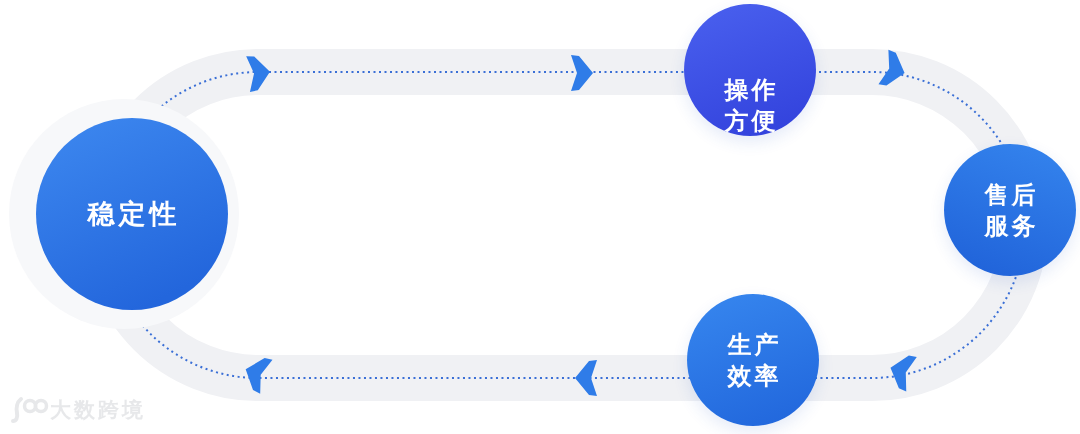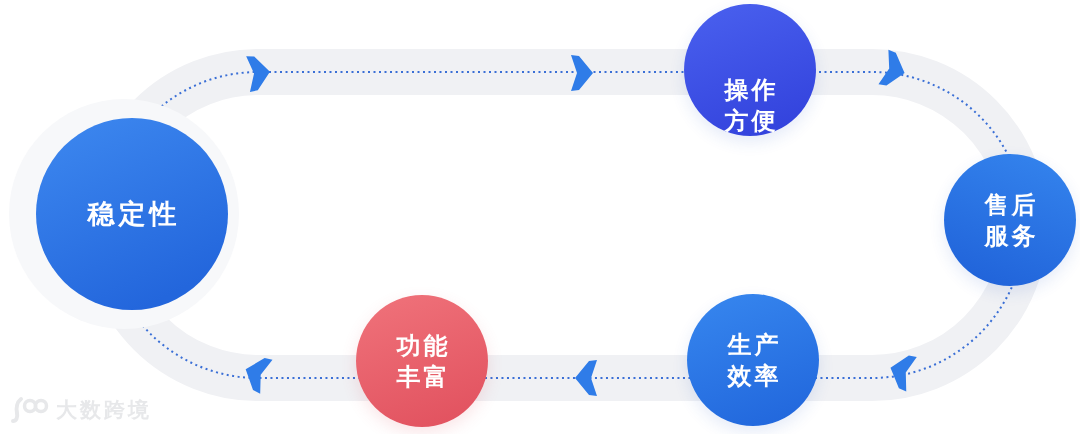--- a/index.html
+++ b/index.html
@@ -38,30 +38,29 @@
   }
   .node-stability {
     left: 36px; top: 118px;
     width: 192px; height: 192px;
     background: linear-gradient(155deg, #3e89f0 0%, #2366dc 85%);
   }
   .node-stability span { font-size: 27px; letter-spacing: 4px; margin-right: -4px; }
   .node-small { width: 132px; height: 132px; box-shadow: 0 6px 16px rgba(40, 90, 200, 0.12); }
   .node-output    { left: 354px; top: 3px;   background: linear-gradient(160deg, #3787ef 0%, #2268dd 90%); }
   .node-operation { left: 684px; top: 4px;   background: linear-gradient(160deg, #4a61ef 0%, #3343dd 90%); justify-content: flex-end; }
-  .node-aftersale { left: 944px; top: 154px; background: linear-gradient(200deg, #3585ee 0%, #2164da 90%); text-align: right; }
+  .node-aftersale { left: 944px; top: 144px; background: linear-gradient(200deg, #3585ee 0%, #2164da 90%); text-align: right; }
   .node-efficiency{ left: 687px; top: 294px; background: linear-gradient(160deg, #3787ef 0%, #2268dd 90%); }
   .node-features  { left: 356px; top: 295px; background: linear-gradient(160deg, #f0737b 0%, #e25360 90%);
                     box-shadow: 0 6px 16px rgba(220, 80, 95, 0.15); }
   .watermark {
     position: absolute;
     left: 10px; top: 396px;
     display: flex;
     align-items: center;
-    gap: 6px;
     color: #e7e8ea;
   }
   .watermark .wm-text {
     font-size: 21px;
     font-weight: 700;
     letter-spacing: 3px;
     color: #e7e8ea;
   }
 </style>
 </head>
@@ -100,24 +99,20 @@
   <div class="node node-small node-aftersale">
     <span>售后</span>
     <span>服务</span>
   </div>
 
   <div class="node node-small node-efficiency">
     <span>生产</span>
     <span>效率</span>
   </div>
 
-  <div class="node node-small node-features">
-    <span>功能</span>
-    <span>丰富</span>
-  </div>
 
   <div class="watermark">
     <svg width="40" height="28" viewBox="0 0 40 28" xmlns="http://www.w3.org/2000/svg" aria-label="100">
       <path d="M11 3 C7 6 6 12 7 17 C8 22 6 25 3 25" stroke="#e7e8ea" stroke-width="4" fill="none" stroke-linecap="round"></path>
       <circle cx="20" cy="10" r="5.5" stroke="#e7e8ea" stroke-width="3.5" fill="none"></circle>
       <circle cx="31" cy="10" r="5.5" stroke="#e7e8ea" stroke-width="3.5" fill="none"></circle>
     </svg>
     <span class="wm-text">大数跨境</span>
   </div>
 

